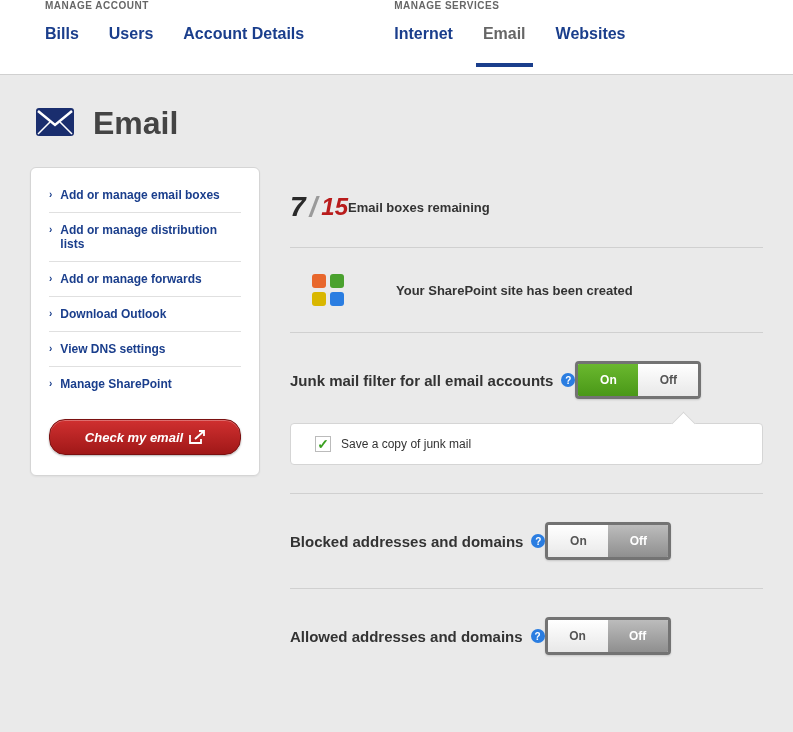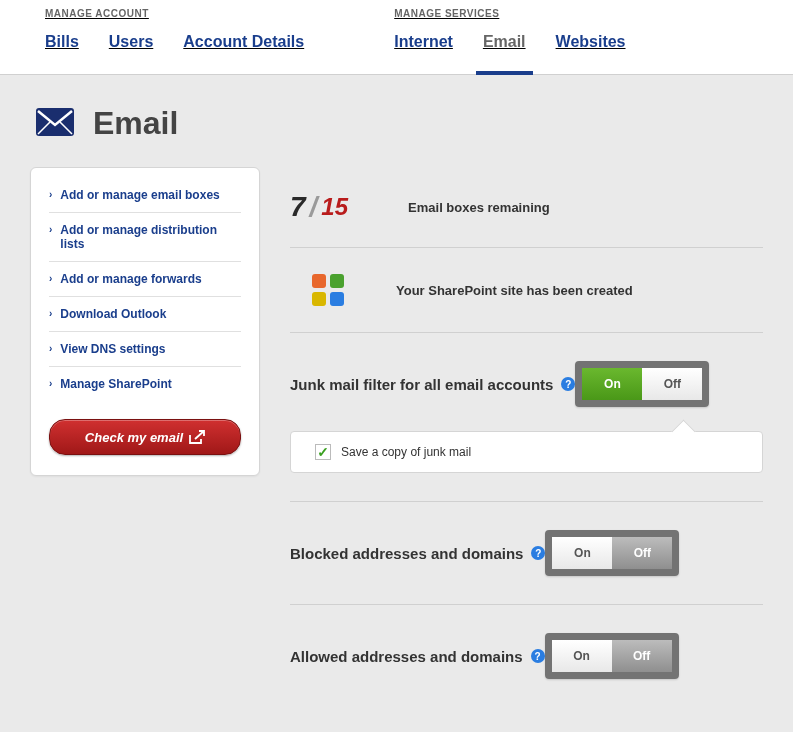--- a/index.html
+++ b/index.html
@@ -1,18 +1,18 @@
 <!DOCTYPE html>
 <html><head>
 <meta charset="utf-8">
 <style>
 * { box-sizing: border-box; margin: 0; padding: 0; }
 body { font-family: Arial, Helvetica, sans-serif; background: #eaeaea; width: 793px; }
 .topnav { background: #fff; border-bottom: 1px solid #d0d0d0; display: flex; height: 75px; padding-left: 30px; }
-.nav-group { padding-top: 8px; text-decoration: underline; }
+.nav-group { padding-top: 0; }
 .nav-group-label { font-size: 10px; letter-spacing: 0.5px; color: #666; font-weight: bold; margin-bottom: 14px; padding-left: 15px; }
 .nav-tabs { display: flex; }
 .nav-tab { font-size: 16px; font-weight: bold; color: #1a3e8c; padding: 0 15px; border-right: 1px solid #ddd; cursor: pointer; text-decoration: none; }
 .nav-tab:last-child { border-right: none; }
 .nav-group.services { margin-left: 60px; }
 .tab-wrap { position: relative; }
 .tab-wrap.active .nav-tab { color: #666; }
 .tab-wrap.active::after { content: ""; position: absolute; left: 8px; right: 8px; bottom: -24px; height: 4px; background: #1a3e8c; }
 .header-row { display: flex; align-items: center; padding: 30px 35px 25px 35px; }
 .mail-icon svg { width: 40px; height: 30px; }
@@ -24,27 +24,27 @@
 .side-item:first-child { padding-top: 0; }
 .side-item:last-of-type { border-bottom: none; }
 .chev { color: #1a3e8c; font-size: 10px; line-height: 14px; }
 .check-btn { display: flex; align-items: center; justify-content: center; gap: 6px; background: linear-gradient(#d03030,#a01818); color: #fff; border: 1px solid #7a1010; border-radius: 16px; width: 100%; height: 36px; font-size: 13px; font-weight: bold; font-style: italic; margin-top: 18px; cursor: pointer; box-shadow: inset 0 1px 0 rgba(255,255,255,0.3), 0 1px 2px rgba(0,0,0,0.3); }
 .share-icon { width: 16px; height: 14px; }
 .content { flex: 1; }
 .info-row { display: flex; align-items: center; padding: 24px 0; border-bottom: 1px solid #d0d0d0; }
 .count-big { font-size: 28px; font-weight: bold; color: #2a2a2a; font-style: italic; }
 .count-sep { font-size: 28px; font-weight: bold; color: #9a9a9a; font-style: italic; margin: 0 4px; }
 .count-total { font-size: 24px; font-weight: bold; color: #b91c1c; font-style: italic; }
-.info-text { font-size: 13px; font-weight: bold; color: #333; margin-left: 60px; }
+.info-text { font-size: 13px; font-weight: bold; color: #333; }
 .office-icon { width: 36px; height: 36px; margin-left: 20px; }
 .section { padding: 28px 0; border-bottom: 1px solid #d0d0d0; }
 .section-head { display: flex; align-items: center; }
 .section-title { font-size: 15px; font-weight: bold; color: #333; display: flex; align-items: center; gap: 8px; }
 .help-icon { width: 14px; height: 14px; background: #2a7de1; color: #fff; border-radius: 50%; display: inline-flex; align-items: center; justify-content: center; font-size: 10px; font-weight: bold; cursor: pointer; }
-.toggle { display: flex; border: 7px solid #737373; border-radius: 4px; overflow: hidden; box-shadow: 0 1px 2px rgba(0,0,0,0.15); }
+.toggle { display: flex; border: 3px solid #737373; border-radius: 4px; overflow: hidden; box-shadow: 0 1px 2px rgba(0,0,0,0.15); }
 .toggle-btn { width: 60px; height: 32px; font-size: 12px; font-weight: bold; border: none; cursor: pointer; }
 .toggle-on-active { background: linear-gradient(#6ab82e,#4a9818); color: #fff; }
 .toggle-off-inactive { background: linear-gradient(#fff,#e8e8e8); color: #555; }
 .toggle-on-inactive { background: linear-gradient(#fff,#e8e8e8); color: #555; }
 .toggle-off-active { background: linear-gradient(#bcbcbc,#8f8f8f); color: #fff; }
 .junk-option { background: #fff; border: 1px solid #d5d5d5; border-radius: 4px; margin-top: 24px; padding: 12px 24px; display: flex; align-items: center; gap: 10px; font-size: 12px; color: #333; position: relative; }
 .junk-option::before { content: ""; position: absolute; top: -9px; right: 70px; width: 16px; height: 16px; background: #fff; border-left: 1px solid #d5d5d5; border-top: 1px solid #d5d5d5; transform: rotate(45deg); }
 .check-mark { width: 16px; height: 16px; border: 1px solid #bbb; display: inline-flex; align-items: center; justify-content: center; color: #3aa020; font-size: 14px; font-weight: bold; cursor: pointer; }
 </style>
 </head>

